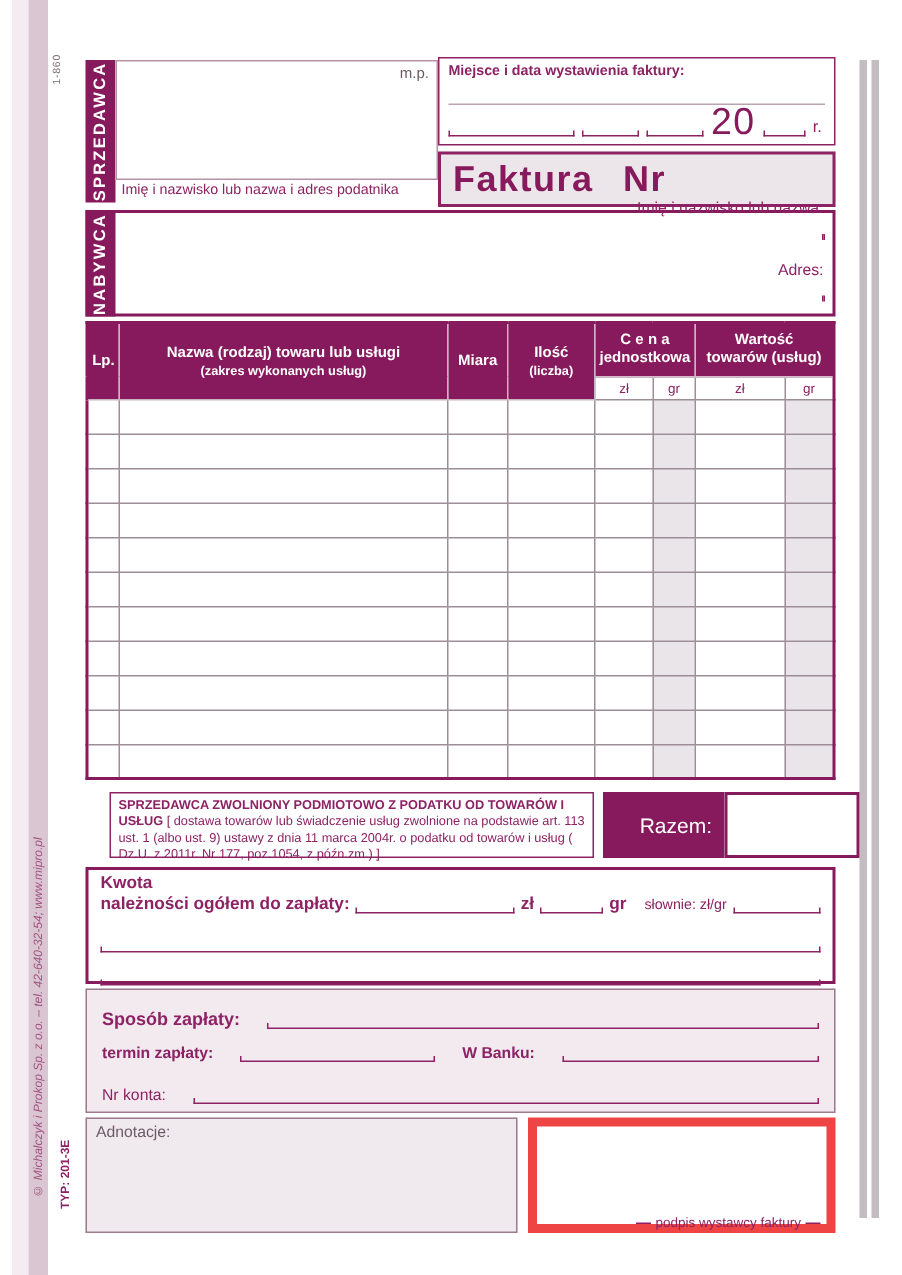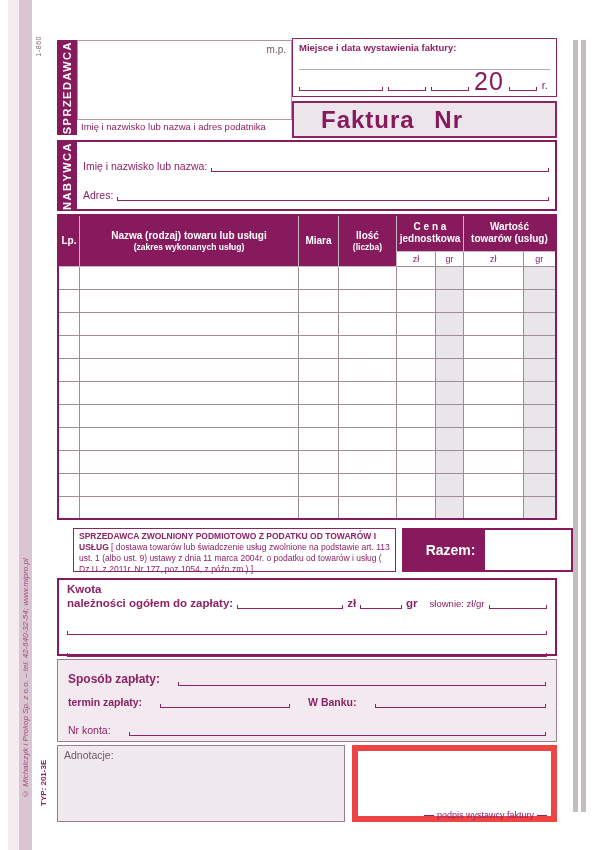--- a/index.html
+++ b/index.html
@@ -42,50 +42,50 @@
   .rightcol{position:absolute;left:235px;top:38px;width:265px;}
   .place-box{position:relative;height:59px;border:1px solid #8d2264;background:#fff;box-sizing:border-box;}
   .place-label{position:absolute;left:6px;top:3px;font-size:9.5px;font-weight:bold;}
   .place-blank{position:absolute;left:6px;right:6px;top:30px;border-bottom:1px solid #b9a4b1;}
   .date-row{position:absolute;left:6px;right:4px;bottom:5px;display:flex;align-items:flex-end;gap:5px;}
   .date-row .fline{height:10px;}
   .seg1{width:84px;}.seg2{width:38px;}.seg3{width:38px;}.seg4{width:28px;}
   .year{font-size:25px;line-height:20px;letter-spacing:1px;color:#871a5c;}
   .ysuf{font-size:11px;}
   .title-box{margin-top:4px;height:37px;border:2px solid #8d2264;background:#ece6ea;box-sizing:border-box;display:flex;align-items:center;}
-  .title-box span{font-size:24px;font-weight:bold;letter-spacing:1px;word-spacing:12px;color:#871a5c;padding-left:27px;}
+  .title-box span{font-size:24px;font-weight:bold;letter-spacing:1px;word-spacing:12px;color:#871a5c;padding-left:8px;}
 
   
   .buyer{position:absolute;top:140px;left:0;width:500px;height:71px;border:2px solid #871a5c;box-sizing:border-box;background:#fff;}
   .buyer-tab{position:absolute;left:-2px;top:-2px;width:20px;height:71px;display:flex;align-items:center;justify-content:center;}
   .buyer-tab span{font-size:11px;font-weight:bold;letter-spacing:1.5px;}
   .buyer-fields{position:absolute;left:24px;right:6px;top:0;bottom:0;}
   .bf-row{position:absolute;left:0;right:0;display:flex;align-items:flex-end;gap:4px;font-size:10.5px;}
-  .bf-name{bottom:37px;}
-  .bf-addr{bottom:8px;}
+  .bf-name{bottom:49px;flex-direction:column;}
+  .bf-addr{bottom:8px;flex-direction:column;}
   .bf-row .fline{height:10px;}
 
   
   .items{position:absolute;top:214px;left:0;width:500px;border-collapse:collapse;table-layout:fixed;}
   .items th,.items td{padding:0;box-sizing:border-box;}
   .items thead th.dark{border:1px solid #cbb4c2;border-top:2px solid #871a5c;font-size:10px;font-weight:bold;line-height:1.2;}
   .items thead tr.main th{height:36px;}
   .items thead tr.sub th{height:15px;background:#fff;color:#8d2264;font-size:9px;font-weight:normal;border:1px solid #9c8d96;}
   .items .sm{font-size:8.5px;font-weight:bold;display:block;}
   .items tbody td{height:23px;border:1px solid #9c8d96;background:#fff;}
   .items tbody td.gr{background:#eae5e8;}
   .items{border:2px solid #871a5c;}
   .items thead th:first-child{border-left:2px solid #871a5c;}
   .items thead th:last-child{border-right:2px solid #871a5c;}
 
   
   .razem-band{position:absolute;top:528px;left:16px;width:500px;height:44px;display:flex;align-items:stretch;}
   .legal-box{width:334px;border:1px solid #8d2264;box-sizing:border-box;padding:2px 5px;font-size:8.5px;line-height:1.3;color:#8d2264;margin-right:6px;background:#fff;}
   .legal-box b{font-weight:bold;}
-  .razem-label{width:67px;display:flex;align-items:center;justify-content:center;font-size:14px;font-weight:bold;padding-left:16px;}
+  .razem-label{width:67px;display:flex;align-items:center;justify-content:center;font-size:14px;font-weight:normal;padding-left:16px;}
   .razem-value{width:93px;border:2px solid #871a5c;box-sizing:border-box;background:#fff;}
 
   
   .kwota-box{position:absolute;top:578px;left:0;width:500px;height:78px;border:2px solid #871a5c;box-sizing:border-box;background:#fff;}
   .kw-l1{position:absolute;left:8px;top:3px;font-size:11.5px;font-weight:bold;}
   .kw-row{position:absolute;left:8px;right:8px;top:17px;display:flex;align-items:flex-end;gap:4px;font-size:11.5px;font-weight:bold;}
   .kw-row .fline{height:10px;}
   .kw-amount{width:106px;}
   .kw-gr{width:42px;}
   .kw-slownie{font-size:9.5px;font-weight:normal;margin-left:8px;}

